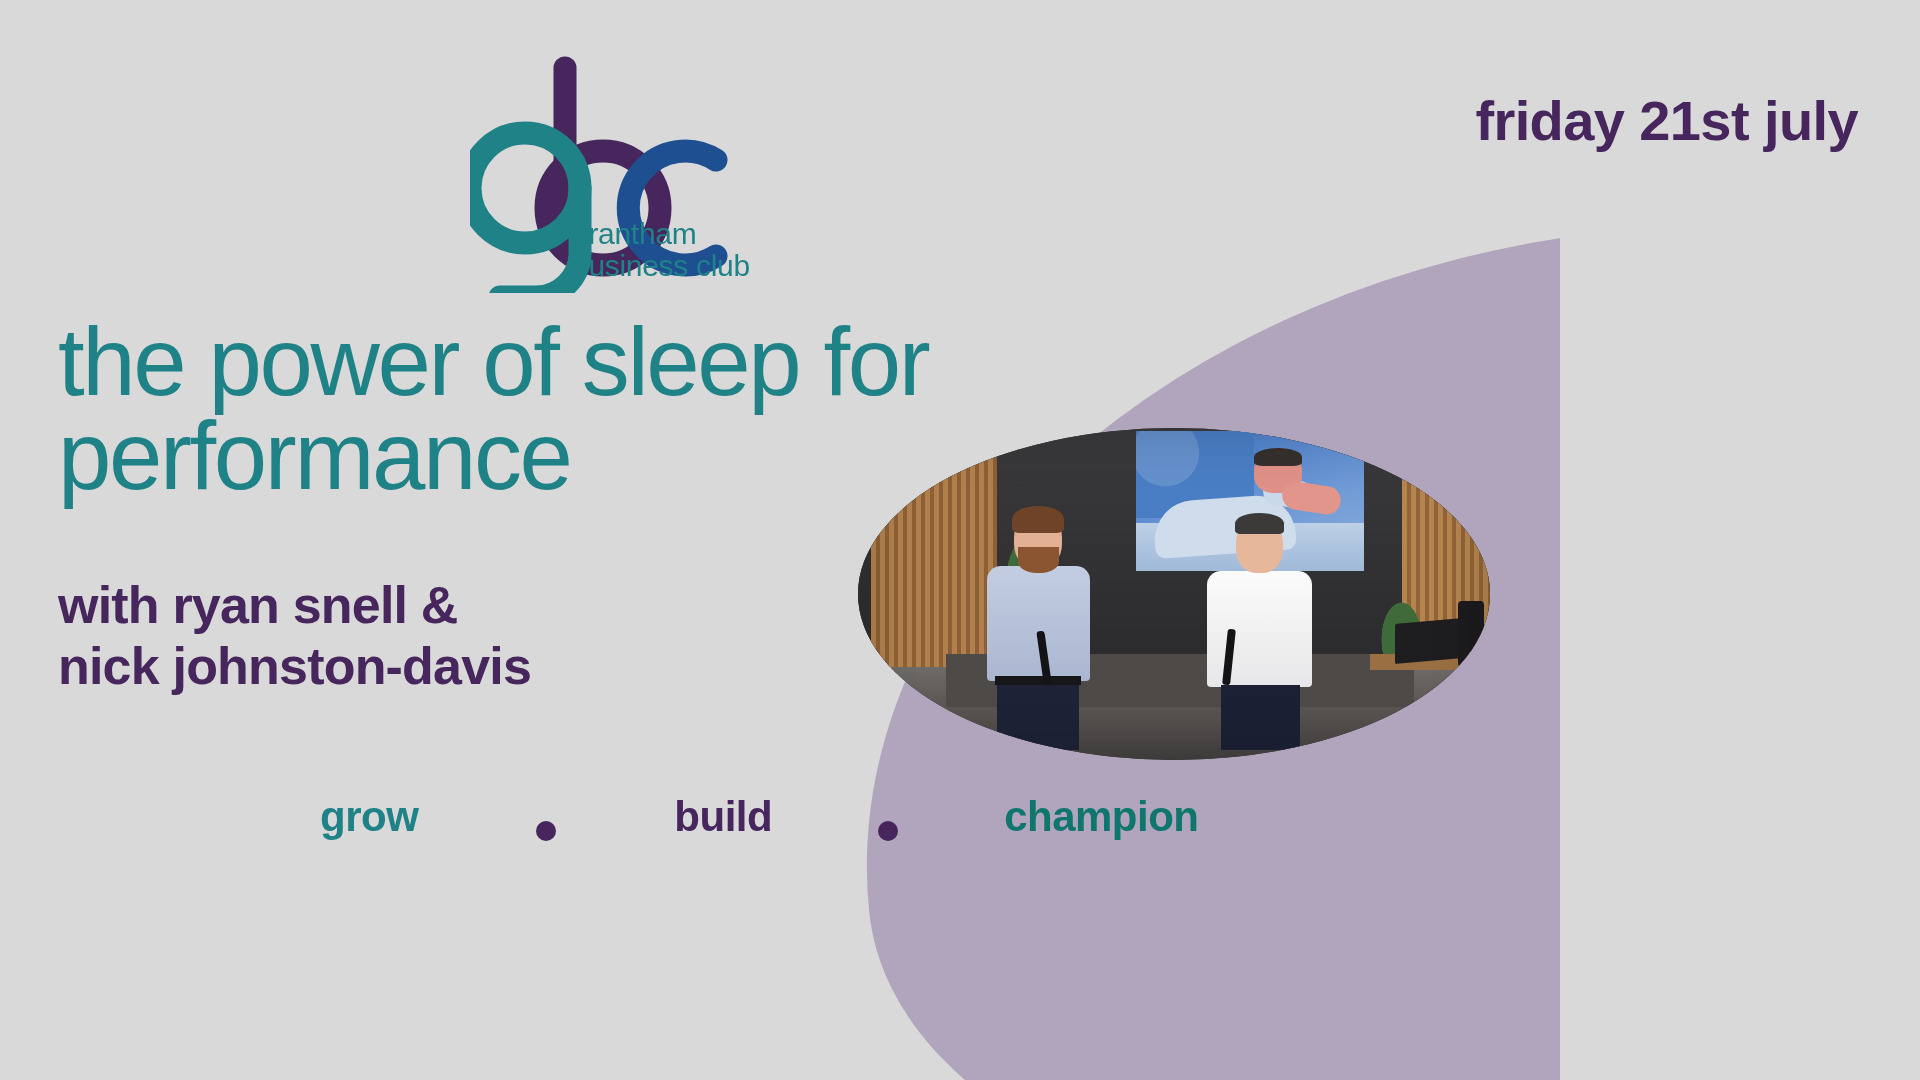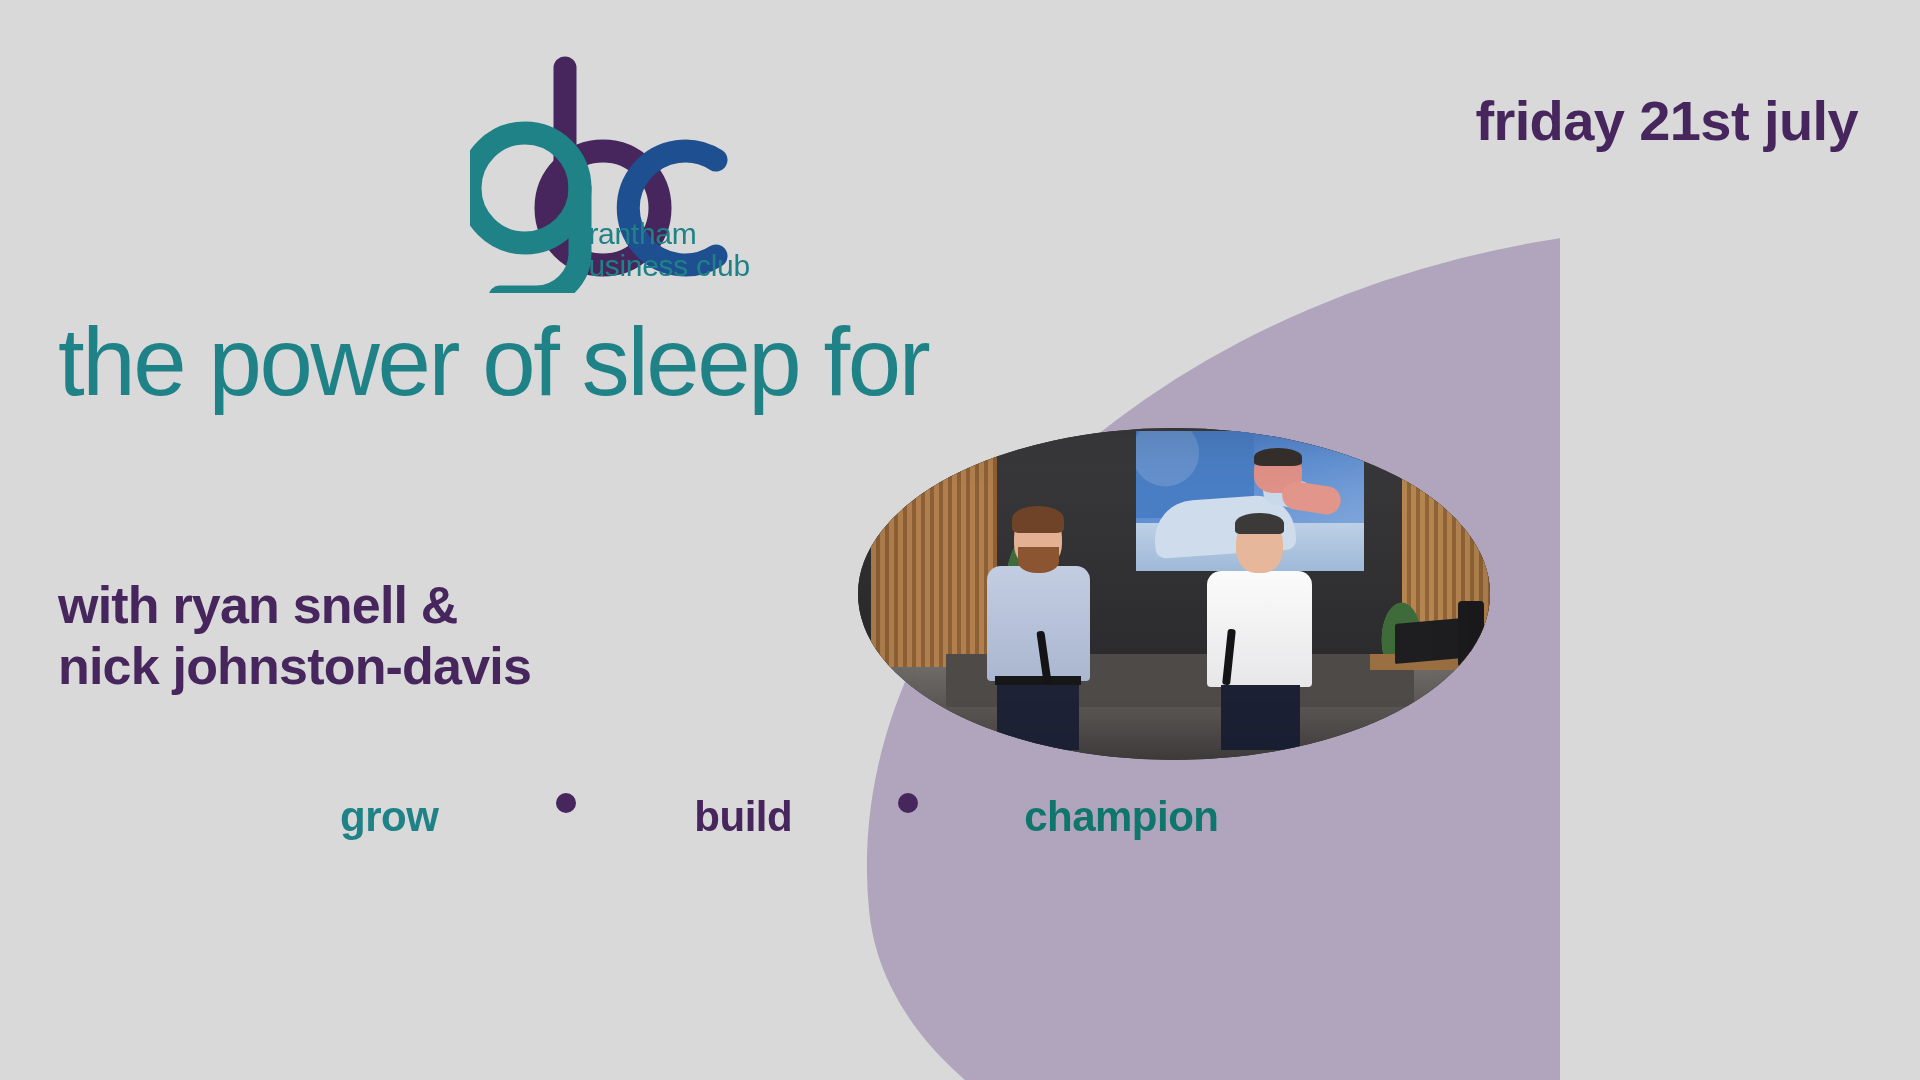--- a/index.html
+++ b/index.html
@@ -84,25 +84,24 @@
     line-height:1.18;
     letter-spacing:-0.8px;
   }
   .speakers span { display:block; }
 
   
   .tagline {
     position:absolute;
     left:320px; top:793px;
     display:flex;
-    align-items:flex-start;
+    align-items:flex-end;
     font-size:42px;
     font-weight:bold;
     letter-spacing:-0.5px;
-    margin-left:20px;
   }
   .tag-grow { color:#1f8287; }
   .tag-build { color:#46265c; }
   .tag-champion { color:#0f766e; }
   .tag-dot {
     width:20px; height:20px;
     border-radius:50%;
     background:#46265c;
     display:inline-block;
   }
@@ -258,20 +257,21 @@
   </div>
   <div class="logo-word">
     <div>grantham</div>
     <div>business club</div>
   </div>
 
   <div class="date">friday 21st july</div>
 
   <div class="headline">
     <span>the power of sleep for</span>
+    <span class="l2">performance</span>
   </div>
 
   <div class="speakers">
     <span>with ryan snell &amp;</span>
     <span>nick johnston-davis</span>
   </div>
 
   <div class="photo">
     <div class="photo-inner">
       <div class="ph-wall-dark"></div>

